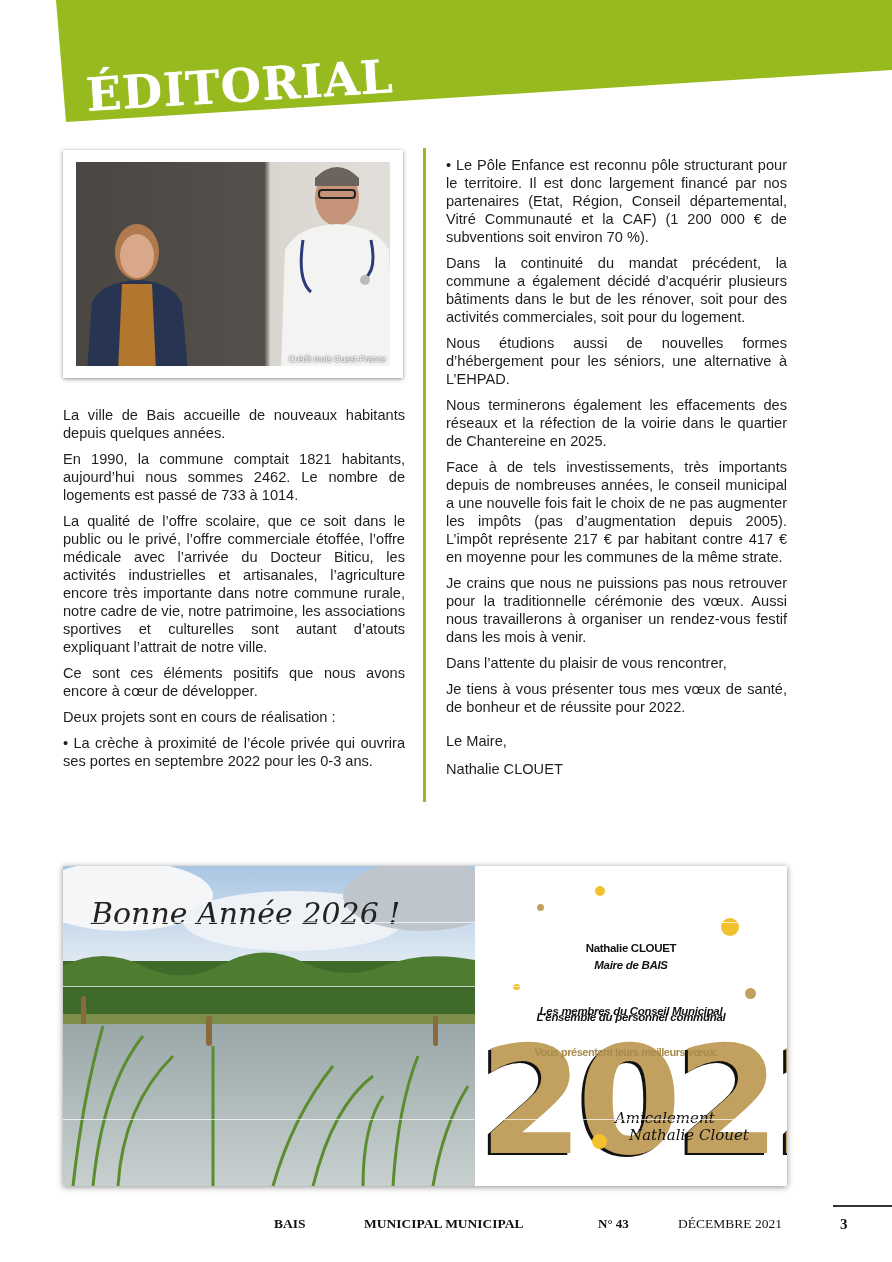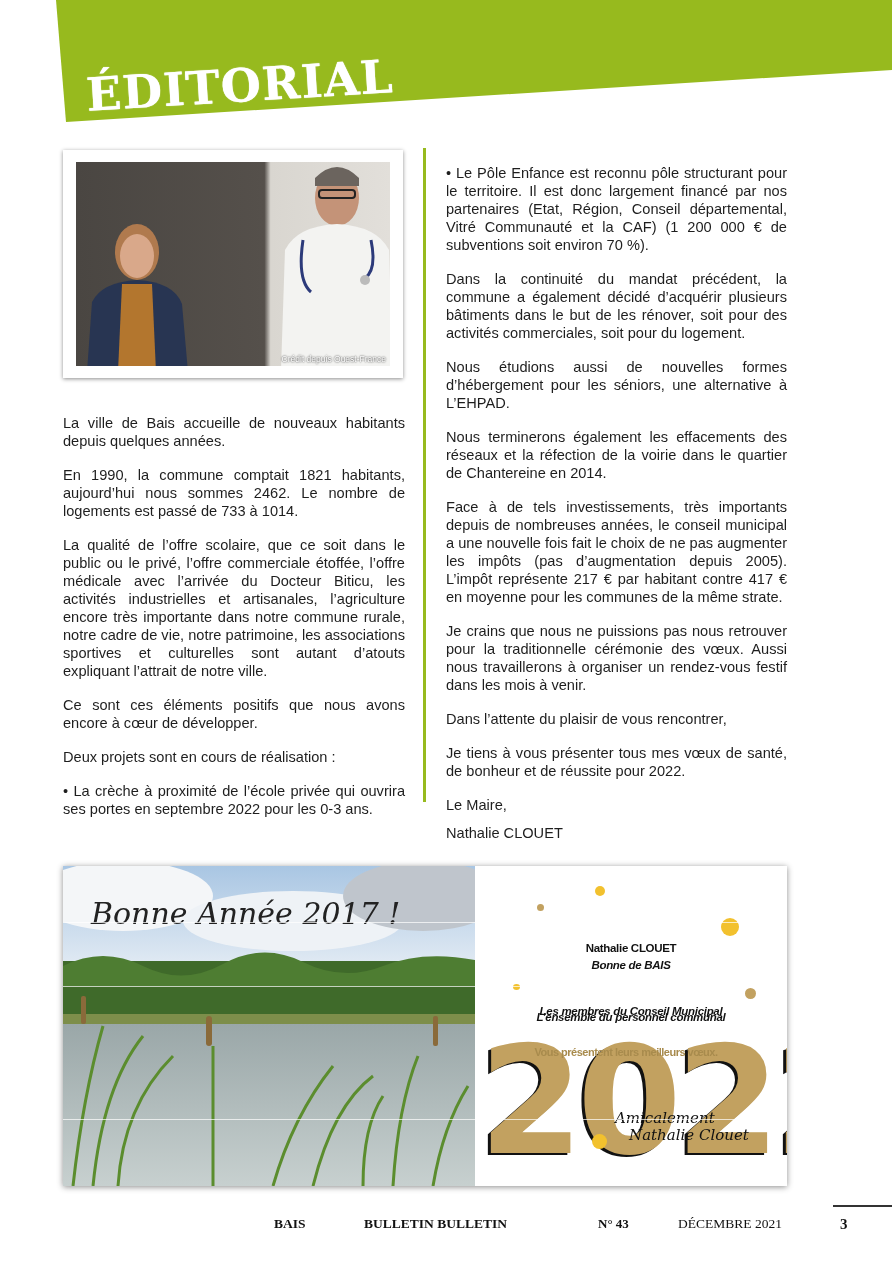--- a/index.html
+++ b/index.html
@@ -11,21 +11,21 @@
            font-size:46px; color:#ffffff; letter-spacing:1px; transform:rotate(-3.5deg); transform-origin:left bottom;
            text-shadow:0 0 1px #fff; }
   .photo-frame { position:absolute; left:63px; top:150px; width:340px; height:228px; background:#fff;
                  box-shadow:0 1px 4px rgba(0,0,0,0.45); }
   .photo { position:absolute; left:13px; top:12px; width:314px; height:204px; overflow:hidden;
            background:linear-gradient(90deg,#4a4642 0%,#55504b 60%,#d9d6d0 62%,#e2dfda 100%); }
   .photo .person1 { position:absolute; left:6px; top:50px; width:106px; height:160px; }
   .photo .person2 { position:absolute; left:205px; top:-2px; width:112px; height:210px; }
   .credit { position:absolute; right:4px; bottom:2px; font-size:8.5px; color:#fff; text-shadow:0 0 2px #000; }
   .col { position:absolute; font-size:14.6px; line-height:18px; text-align:justify; color:#1e1e1e; }
-  .col p { margin:16px 0 8px 0; }
+  .col p { margin:8px 0 8px 0; }
   .col-left { left:63px; top:398px; width:342px; }
   .col-right { left:446px; top:148px; width:341px; }
   .rule { position:absolute; left:423px; top:148px; width:3px; height:654px; background:#97ba1e; }
   .sign { text-align:left; margin-top:16px; }
   .sign div { margin-bottom:10px; }
   .card { position:absolute; left:63px; top:866px; width:724px; height:320px; background:#fff;
           box-shadow:0 1px 6px rgba(0,0,0,0.45); overflow:hidden; }
   .card-photo { position:absolute; left:0; top:0; width:412px; height:320px; overflow:hidden; }
   .card-right { position:absolute; left:412px; top:0; width:312px; height:320px; background:#fff; }
   .greet { position:absolute; left:28px; top:30px; font-family:"DejaVu Serif", serif; font-style:italic;
@@ -63,40 +63,40 @@
       <path d="M40 72 L70 72 L74 160 L36 160 Z" fill="#b3762e"></path>
     </svg>
     <svg class="person2" viewBox="0 0 112 210">
       <ellipse cx="56" cy="38" rx="22" ry="28" fill="#c49378"></ellipse>
       <path d="M34 18 Q56 -4 78 18 L78 26 L34 26 Z" fill="#6b645e"></path>
       <rect x="38" y="30" width="36" height="8" rx="3" fill="none" stroke="#222" stroke-width="2"></rect>
       <path d="M0 210 L4 90 Q16 66 56 64 Q96 66 108 90 L112 210 Z" fill="#f3f3f1"></path>
       <path d="M22 80 Q16 120 30 132 M90 80 Q96 110 84 118" stroke="#2c3a7a" stroke-width="3" fill="none"></path>
       <circle cx="84" cy="120" r="5" fill="#bbb"></circle>
     </svg>
-    <span class="credit">Crédit depuis Ouest-France</span>
+    <span class="credit">Crédit mois Ouest-France</span>
   </div>
 </div>
 
 <div class="col col-left">
   <p>La ville de Bais accueille de nouveaux habitants depuis quelques années.</p>
   <p>En 1990, la commune comptait 1821 habitants, aujourd’hui nous sommes 2462. Le nombre de logements est passé de 733 à 1014.</p>
   <p>La qualité de l’offre scolaire, que ce soit dans le public ou le privé, l’offre commerciale étoffée, l’offre médicale avec l’arrivée du Docteur Biticu, les activités industrielles et artisanales, l’agriculture encore très importante dans notre commune rurale, notre cadre de vie, notre patrimoine, les associations sportives et culturelles sont autant d’atouts expliquant l’attrait de notre ville.</p>
   <p>Ce sont ces éléments positifs que nous avons encore à cœur de développer.</p>
   <p>Deux projets sont en cours de réalisation :</p>
   <p>• La crèche à proximité de l’école privée qui ouvrira ses portes en septembre 2022 pour les 0-3 ans.</p>
 </div>
 
 <div class="rule"></div>
 
 <div class="col col-right">
   <p>• Le Pôle Enfance est reconnu pôle structurant pour le territoire. Il est donc largement financé par nos partenaires (Etat, Région, Conseil départemental, Vitré Communauté et la CAF) (1 200 000 € de subventions soit environ 70 %).</p>
   <p>Dans la continuité du mandat précédent,  la commune a également décidé d’acquérir plusieurs bâtiments dans le but de les rénover, soit pour des activités commerciales,  soit pour du logement.</p>
   <p>Nous étudions aussi de nouvelles formes d’hébergement pour les séniors,  une alternative à L’EHPAD.</p>
-  <p>Nous terminerons également les effacements des réseaux et la réfection de la voirie dans le quartier de Chantereine en 2014.</p>
+  <p>Nous terminerons également les effacements des réseaux et la réfection de la voirie dans le quartier de Chantereine en 2025.</p>
   <p>Face à de tels investissements, très importants depuis de nombreuses années, le conseil municipal a une nouvelle fois fait le choix de ne pas augmenter les impôts (pas d’augmentation depuis 2005). L’impôt représente 217 € par habitant contre 417 € en moyenne pour les communes de la même strate.</p>
   <p>Je crains que nous ne puissions pas nous retrouver pour la traditionnelle cérémonie des vœux. Aussi nous travaillerons à organiser un rendez-vous festif dans les mois à venir.</p>
   <p>Dans l’attente du plaisir de vous rencontrer,</p>
   <p>Je tiens à vous présenter tous mes vœux de santé, de bonheur et de réussite pour 2022.</p>
   <div class="sign">
     <div>Le Maire,</div>
     <div>Nathalie CLOUET</div>
   </div>
 </div>
 
@@ -131,43 +131,43 @@
         <path d="M330 320 Q335 240 355 190"></path>
           <path d="M370 320 Q380 260 405 220"></path>
         <path d="M300 320 Q300 260 320 230"></path>
       </g>
       <g fill="#8a6a3a">
         <rect x="143" y="150" width="6" height="30" rx="3"></rect>
         <rect x="18" y="130" width="5" height="28" rx="2"></rect>
         <rect x="370" y="150" width="5" height="30" rx="2"></rect>
       </g>
     </svg>
-    <div class="greet">Bonne Année 2017 !</div>
+    <div class="greet">Bonne Année 2026 !</div>
   </div>
   <div class="card-right">
     <div class="dot" style="left:120px;top:20px;width:10px;height:10px;background:#f2c12e;"></div>
     <div class="dot" style="left:62px;top:38px;width:7px;height:7px;background:#c2a160;"></div>
     <div class="dot" style="left:246px;top:52px;width:18px;height:18px;background:#f2c12e;"></div>
     <div class="dot" style="left:38px;top:118px;width:7px;height:6px;background:#f2c12e;"></div>
     <div class="dot" style="left:270px;top:122px;width:11px;height:11px;background:#c2a160;"></div>
     <div class="card-text" style="top:76px;font-style:normal;">Nathalie CLOUET</div>
-    <div class="card-text" style="top:93px;">Bonne de BAIS</div>
+    <div class="card-text" style="top:93px;">Maire de BAIS</div>
     <div class="card-text" style="top:139px;text-align:center;">Les membres du Conseil Municipal</div>
     <div class="card-text" style="top:145px;">L’ensemble  du personnel communal</div>
     <div class="big-year">2022</div>
     <div class="vous">Vous présentent leurs meilleurs vœux.</div>
     <div class="dot" style="left:117px;top:268px;width:15px;height:15px;background:#f2c12e;"></div>
     <div class="signature">
       <div>Amicalement</div>
       <div style="margin-left:14px;">Nathalie Clouet</div>
     </div>
   </div>
   <div class="hline" style="top:56px;width:724px;"></div>
   <div class="hline" style="top:120px;width:724px;"></div>
   <div class="hline" style="top:253px;width:724px;"></div>
 </div>
 
 <div class="footer-rule"></div>
 <div class="footer" style="left:274px;">BAIS</div>
-<div class="footer" style="left:364px;">BULLETIN BULLETIN</div>
+<div class="footer" style="left:364px;">MUNICIPAL MUNICIPAL</div>
 <div class="footer" style="left:598px;font-size:13px;">N° 43</div>
 <div class="footer" style="left:678px;font-weight:normal;">DÉCEMBRE 2021</div>
 <div class="footer" style="left:840px;font-size:15px;">3</div>
 
 </body></html>

